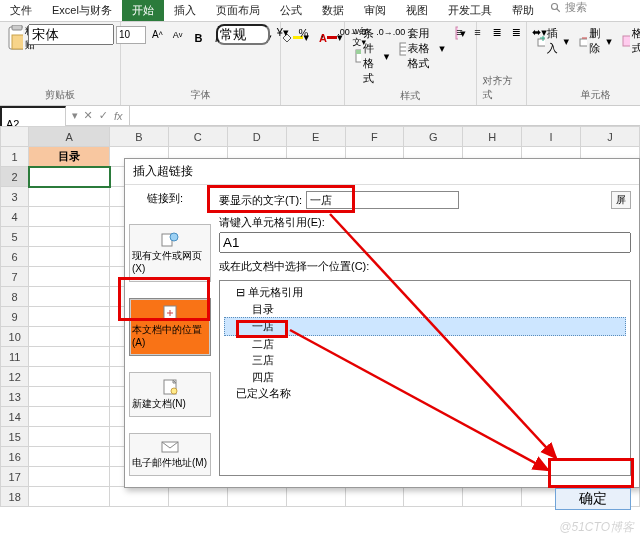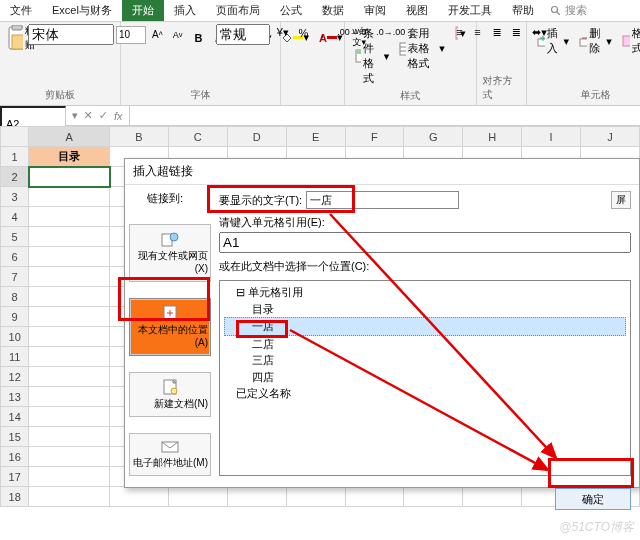--- a/index.html
+++ b/index.html
@@ -11,21 +11,21 @@
     width: 640px;
     height: 540px;
     overflow: hidden;
     position: relative;
   }
   
   .menubar {
     display: flex;
     height: 22px;
     background: #fff;
-    align-items: center;
+    align-items: flex-start;
     border-bottom: 1px solid #d0d0d0;
   }
   .menubar .item {
     padding: 3px 10px;
     color: #222;
     cursor: default;
   }
   .menubar .item.active {
     background: #2b7b3b;
     color: #fff;
@@ -169,21 +169,21 @@
     width: 90px;
     padding: 6px 4px;
     display: flex;
     flex-direction: column;
     gap: 16px;
   }
   .linkto-label { font-size: 11px; margin-bottom: 2px; padding-left: 18px; }
   .nav-btn {
     border: 1px solid #bbb;
     background: #f7f7f7;
-    text-align: right;
+    text-align: left;
     padding: 6px 2px;
     font-size: 10px;
     line-height: 1.3;
     cursor: default;
   }
   .nav-btn.active {
     background: #f97316;
     border-color: #888;
     box-shadow: inset 0 0 0 1px #ccc;
   }
@@ -217,21 +217,21 @@
   .tree .tnode.sel { background: #cde6ff; border: 1px dotted #5a8dbb; padding-left: 27px; }
   .dlg-footer {
     display: flex;
     justify-content: flex-end;
     padding: 6px 8px;
     gap: 8px;
   }
   .dlg-footer button {
     width: 76px;
     height: 22px;
-    font-size: 11px;
+    font-size: 14px;
     background: #e8f0fa;
     border: 1px solid #6fa3d8;
   }
 
   
   .red-box {
     position: absolute;
     border: 3px solid #e40000;
     pointer-events: none;
   }
@@ -337,21 +337,21 @@
             </svg><span style="border-bottom:3px solid #ffeb00;display:inline-block;width:10px"></span>▾</span>
         <span class="btn"><b style="color:#c00">A</b><span style="border-bottom:3px solid #c00;display:inline-block;width:10px"></span>▾</span>
         <span class="btn" style="font-size:9px">wén<br>文▾</span>
       </div>
     </div>
     <div class="label">字体</div>
   </div>
 
   <div class="group" style="min-width:64px">
     <div class="body col" style="gap:3px">
-      <input class="fake" style="width: 54px;" value="常规">
+      <input class="fake" style="width: 54px; border-radius: 8px;" value="常规">
       <div class="row">
         <span class="btn">¥▾</span>
         <span class="btn">%</span>
         <span class="btn">,</span>
       </div>
       <div class="row">
         <span class="btn" style="font-size:9px">.00→.0</span>
         <span class="btn" style="font-size:9px">.0→.00</span>
       </div>
     </div>

